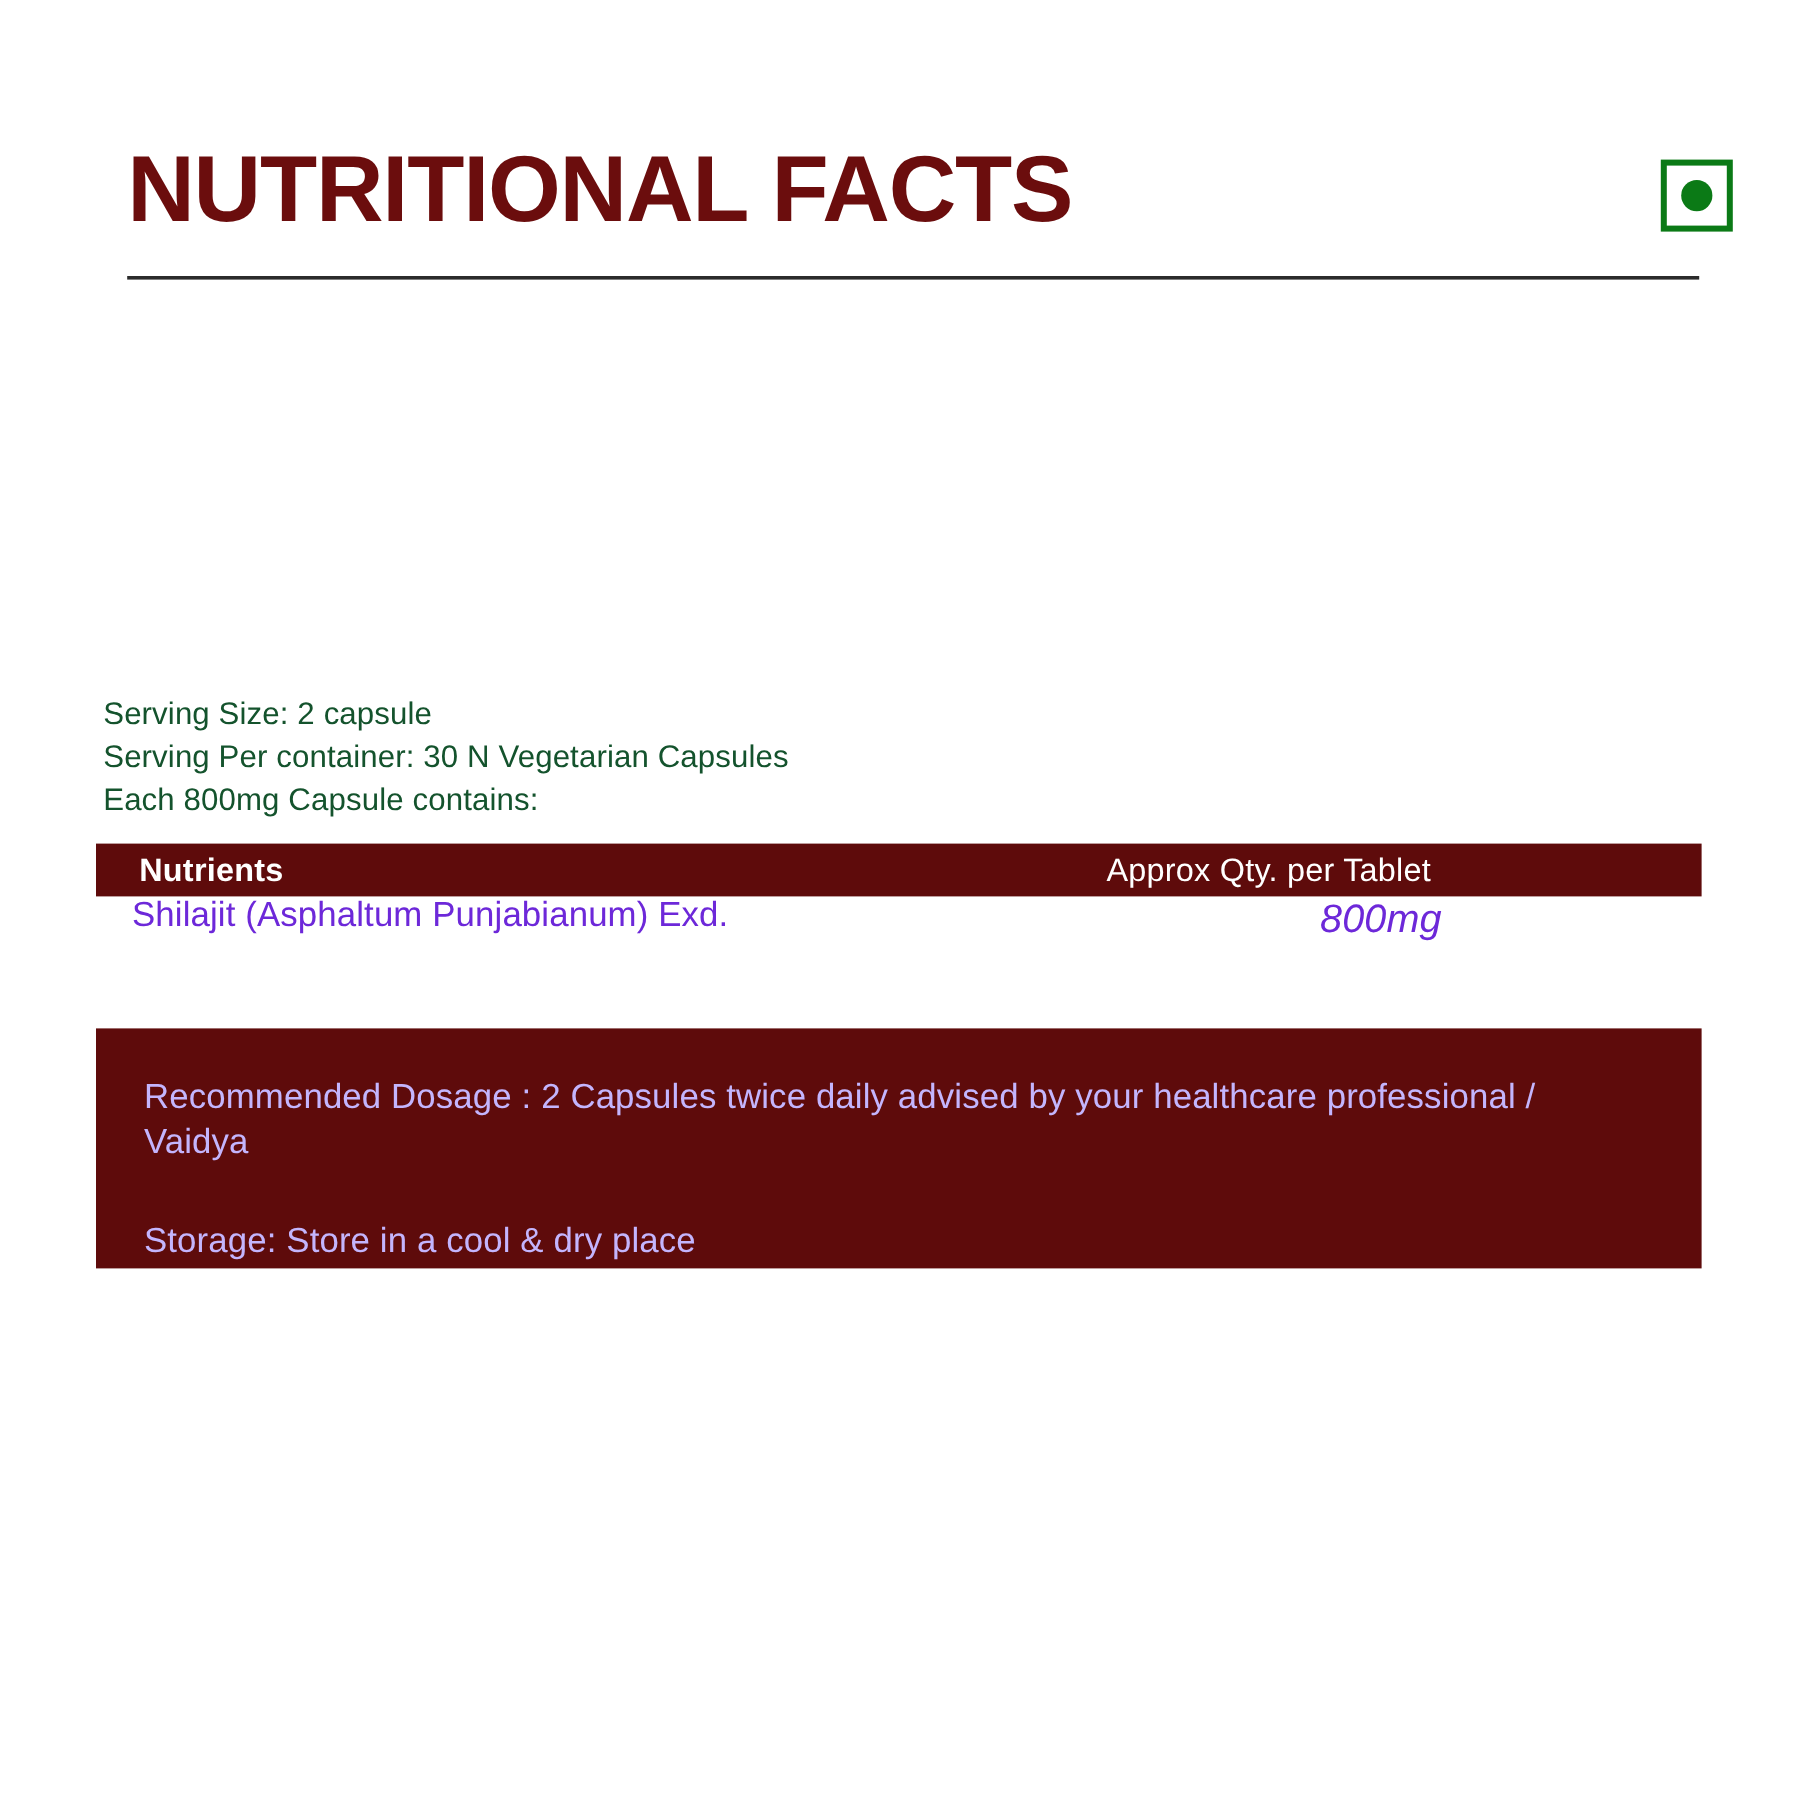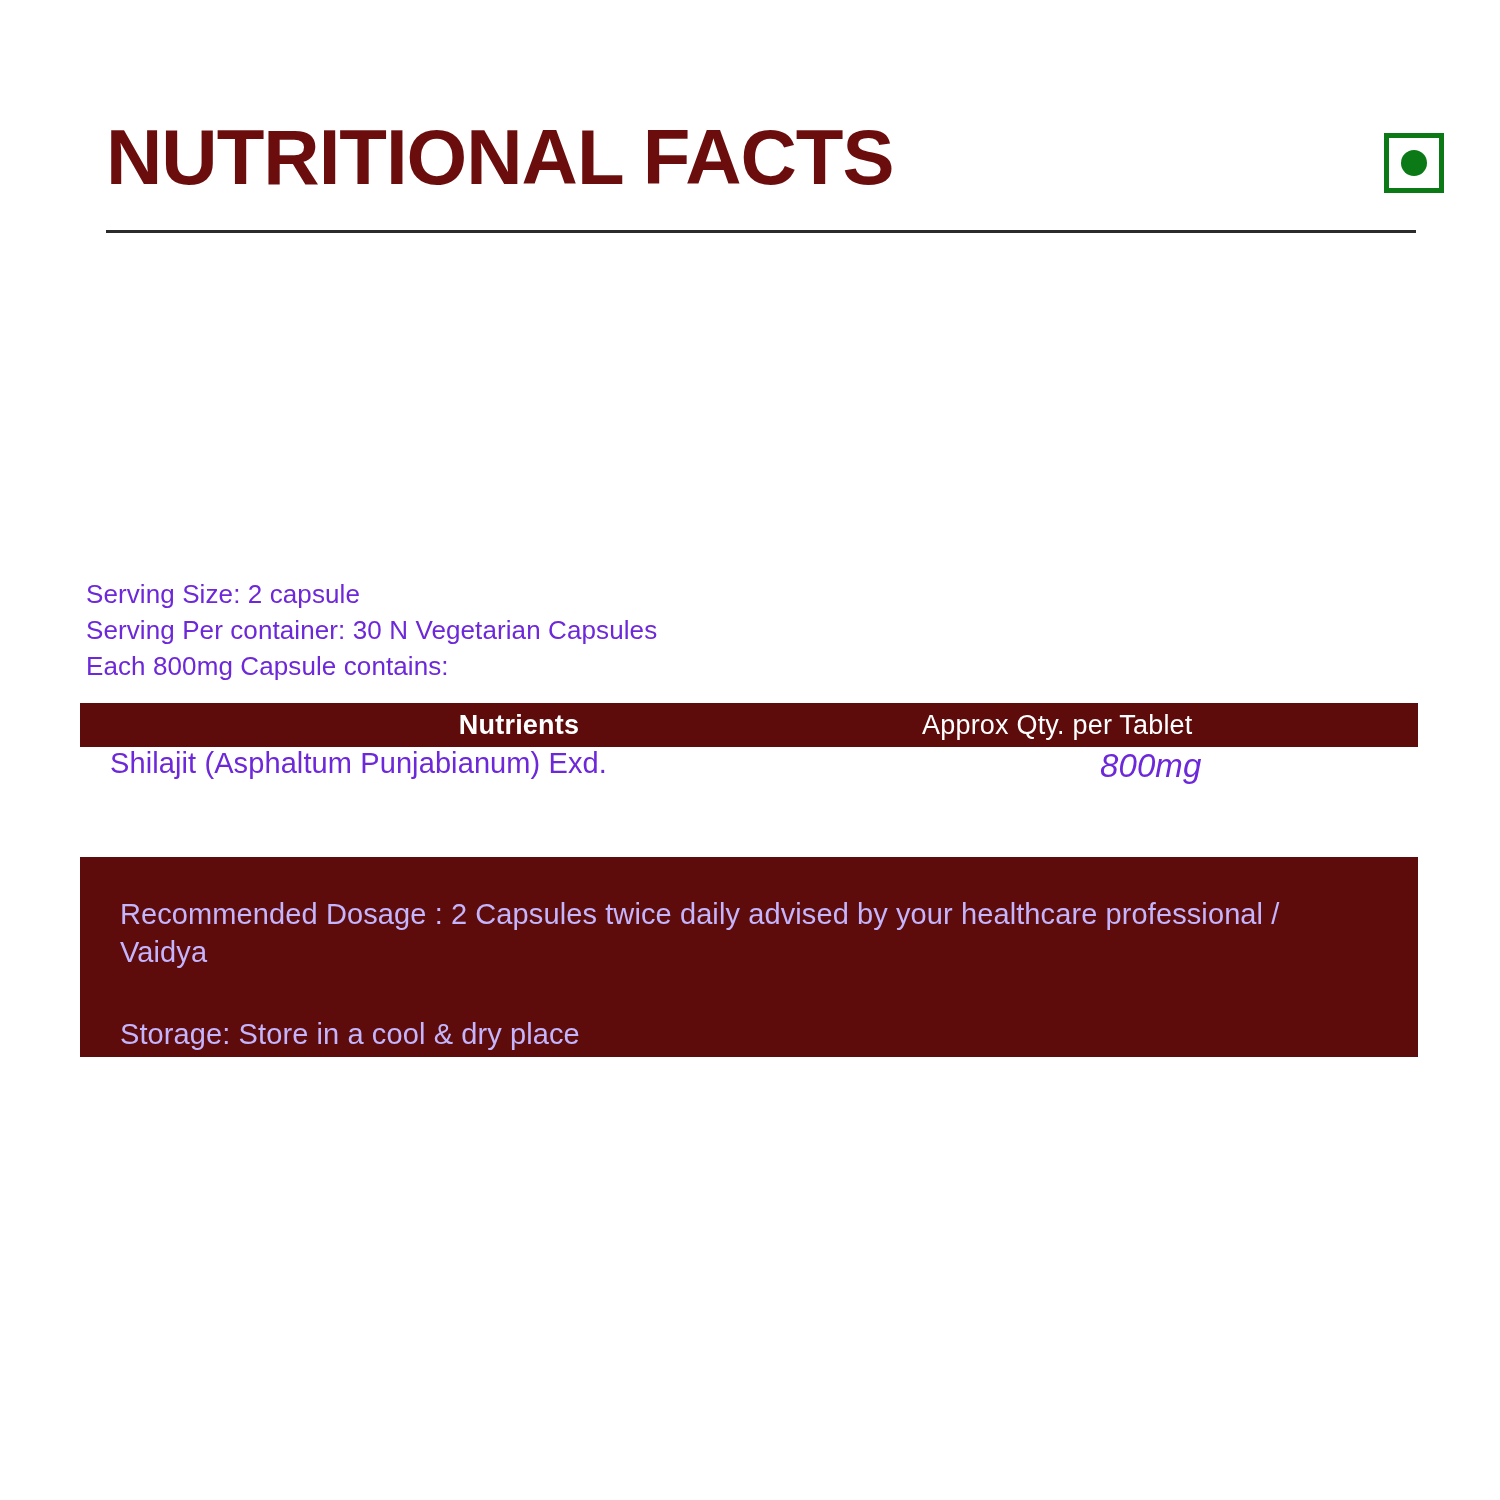--- a/index.html
+++ b/index.html
@@ -72,21 +72,21 @@
   
   .serving-block {
     position: absolute;
     left: 86px;
     top: 576px;
     width: 1340px;
   }
   .serving-line {
     font-size: 26px;
     line-height: 36px;
-    color: #6d28d9;
+    color: #14532d;
     letter-spacing: 0.1px;
   }
 
   
   .nutri-table {
     position: absolute;
     left: 80px;
     top: 703px;
     width: 1338px;
   }
@@ -97,21 +97,20 @@
     display: flex;
     align-items: center;
     padding: 0 0 0 36px;
     box-sizing: border-box;
   }
   .nutri-head .col-name {
     font-size: 27px;
     font-weight: 600;
     width: 806px;
     letter-spacing: 0.2px;
-    text-align: center;
   }
   .nutri-head .col-qty {
     font-size: 27px;
     font-weight: 400;
     letter-spacing: 0.2px;
   }
   .nutri-row {
     height: 70px;
     display: flex;
     align-items: flex-start;

